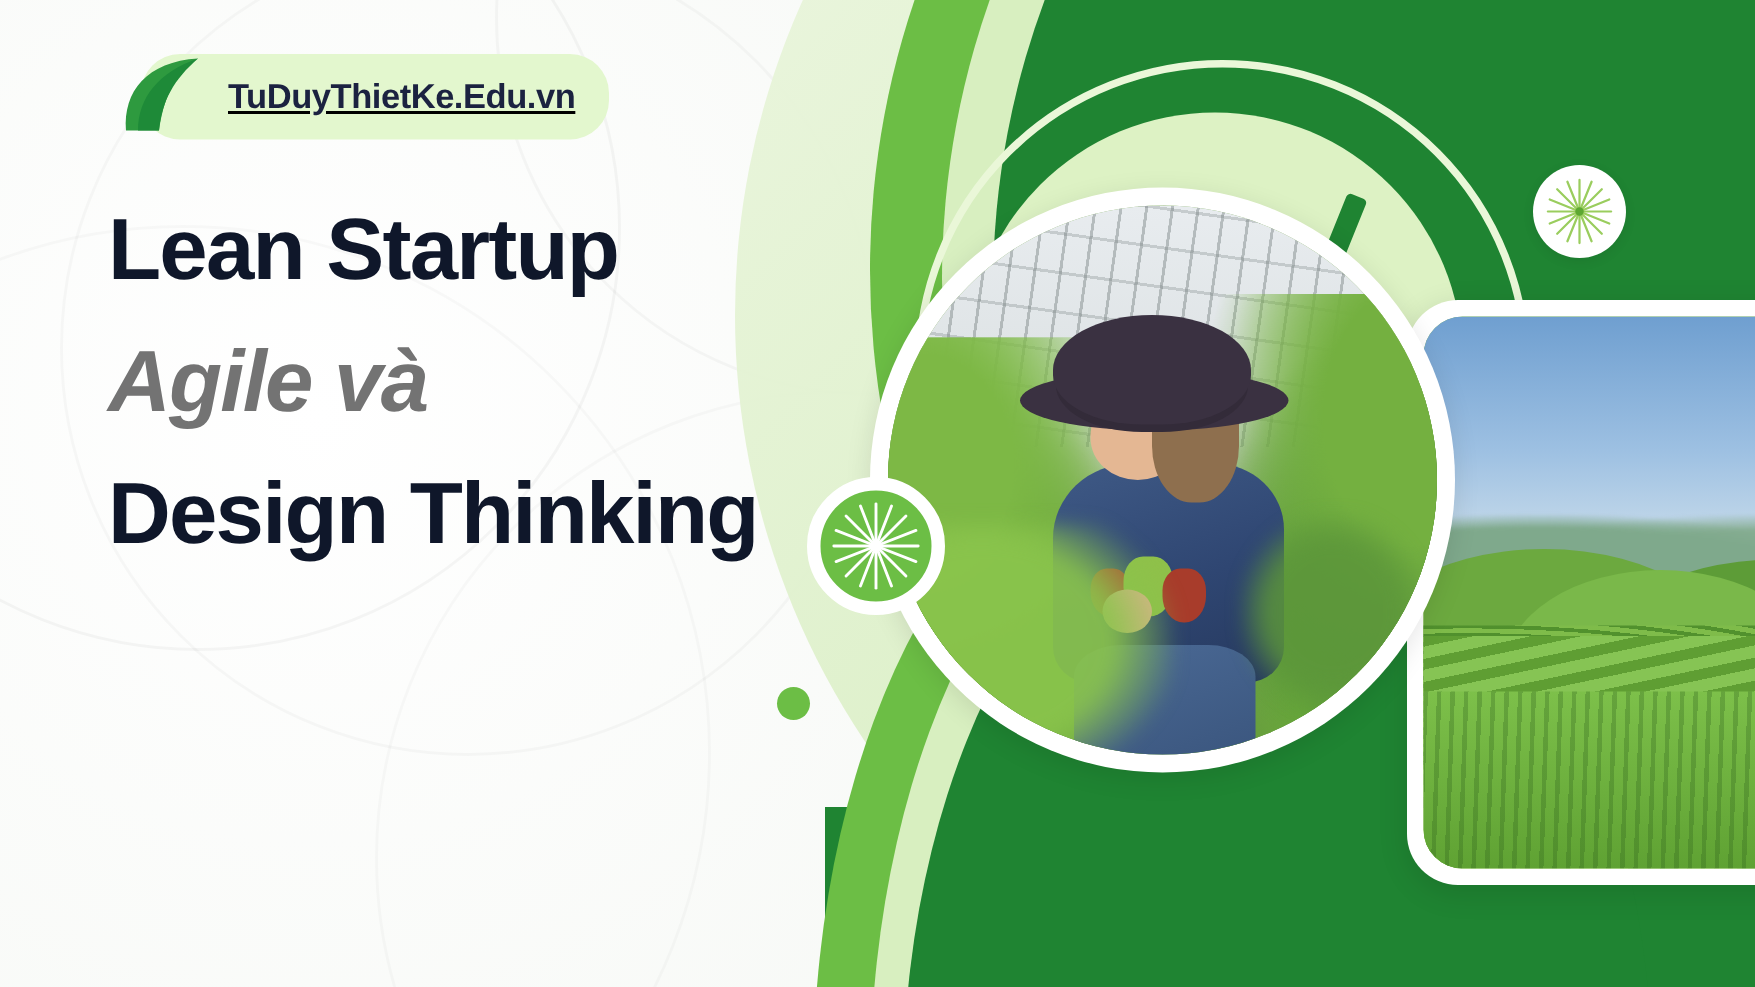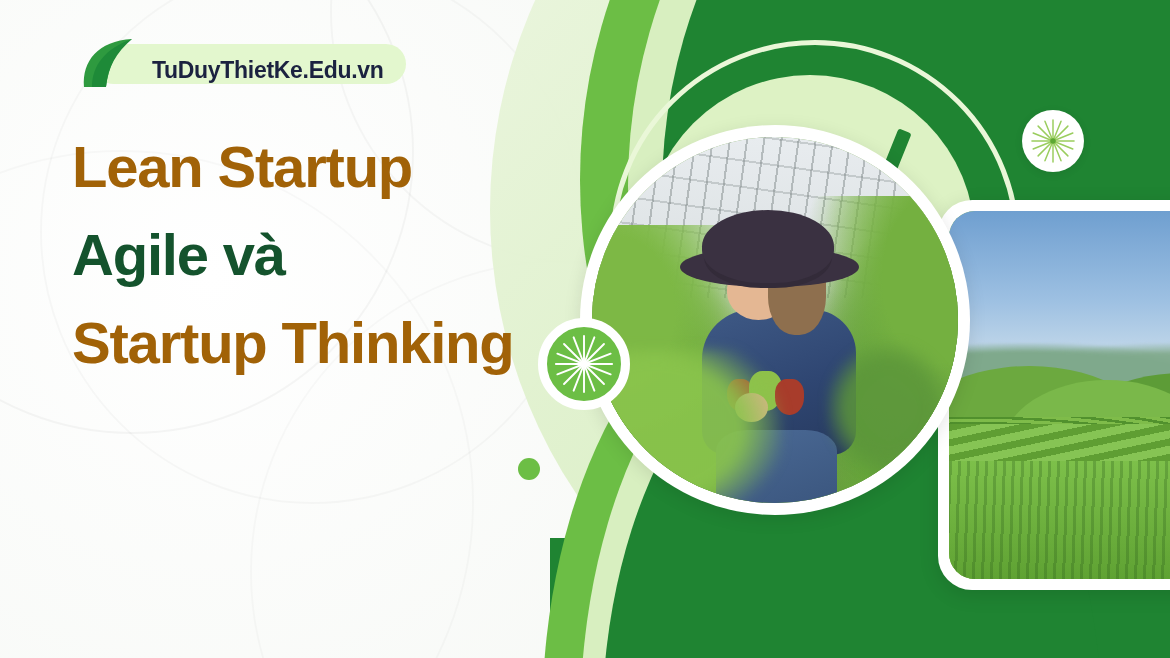--- a/index.html
+++ b/index.html
@@ -240,40 +240,40 @@
     position:absolute;left:-32px;top:458px;width:22px;height:22px;border-radius:50%;
     background:#6cbe45;
   }
 
   
   .content{position:absolute;left:72px;top:38px;width:560px;}
 
   .logo-row{display:flex;align-items:center;position:relative;height:52px;}
   .logo-leaf{position:absolute;left:8px;top:-1px;width:62px;height:52px;z-index:2;}
   .logo-pill{
-    background:#e3f7ce;border-radius:26px;height:40px;display:flex;align-items:flex-end;
-    padding:0 22px 0 58px;margin-left:22px;
+    background:#e3f7ce;border-radius:26px;height:57px;display:flex;align-items:center;
+    padding:0 22px 0 58px;margin-left:22px;text-decoration:underline;
   }
   .logo-text{
     font-size:23px;font-weight:bold;color:#1b2240;letter-spacing:-.3px;
     white-space:nowrap;
   }
 
   .headline{margin-top:48px;}
   .h-line{
     font-size:68px;line-height:.94;font-weight:bold;color:#1e8a38;
     letter-spacing:-1.5px;white-space:nowrap;
   }
   .sub{margin-top:34px;}
   .s-line{
     font-size:58px;line-height:1.0;font-weight:bold;letter-spacing:-1.2px;
     white-space:nowrap;margin-bottom:30px;
   }
-  .s-red{color:#a16207;}
-  .s-green{color:#14532d;}
+  .s-red{color:#0f172a;}
+  .s-green{color:#737373;font-style:italic;}
 </style>
 </head>
 <body>
 
 <div class="stage">
 
   <div class="bg-left"></div>
   <div class="bg-ring ring-a"></div>
   <div class="bg-ring ring-b"></div>
   <div class="bg-ring ring-c"></div>
@@ -394,17 +394,17 @@
         <span class="logo-text">TuDuyThietKe.Edu.vn</span>
       </div>
     </div>
 
     <div class="headline">
     </div>
 
     <div class="sub">
       <div class="s-line s-red">Lean Startup</div>
       <div class="s-line s-green">Agile và</div>
-      <div class="s-line s-red">Startup Thinking</div>
+      <div class="s-line s-red">Design Thinking</div>
     </div>
 
   </div>
 </div>
 
 </body></html>

